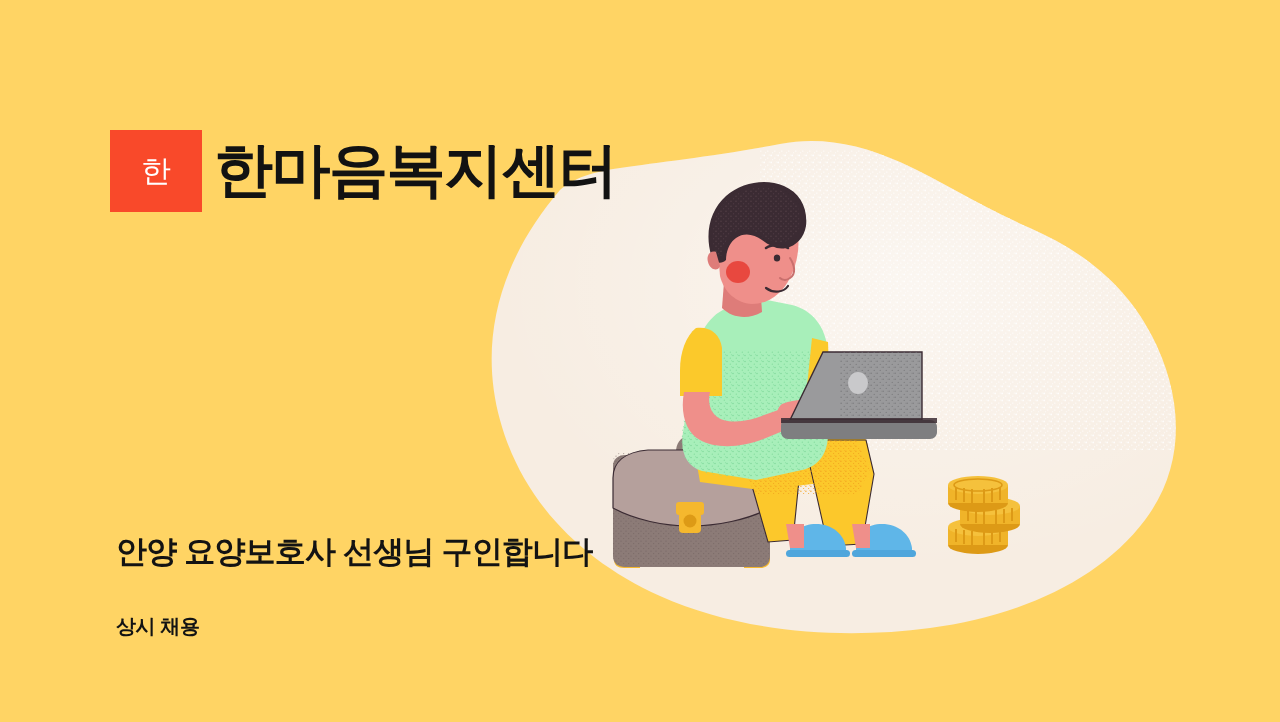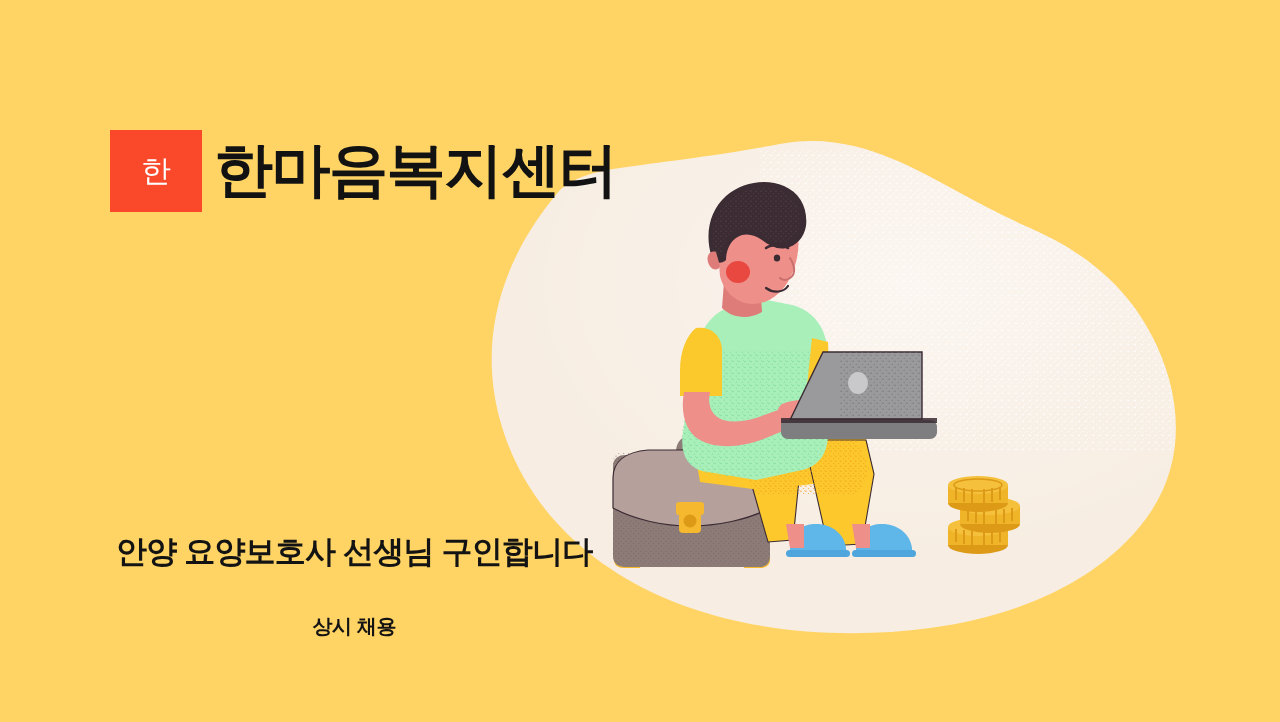--- a/index.html
+++ b/index.html
@@ -80,21 +80,20 @@
     margin: 0;
   }
   .job-meta {
     color: #131313;
     font-size: 20px;
     font-weight: 700;
     letter-spacing: -0.4px;
     line-height: 1.2;
     margin: 44px 0 0 0;
     white-space: nowrap;
-    text-align: center;
   }
 
   
   .illustration {
     position: absolute;
     left: 0;
     top: 0;
     width: 1280px;
     height: 722px;
     pointer-events: none;

